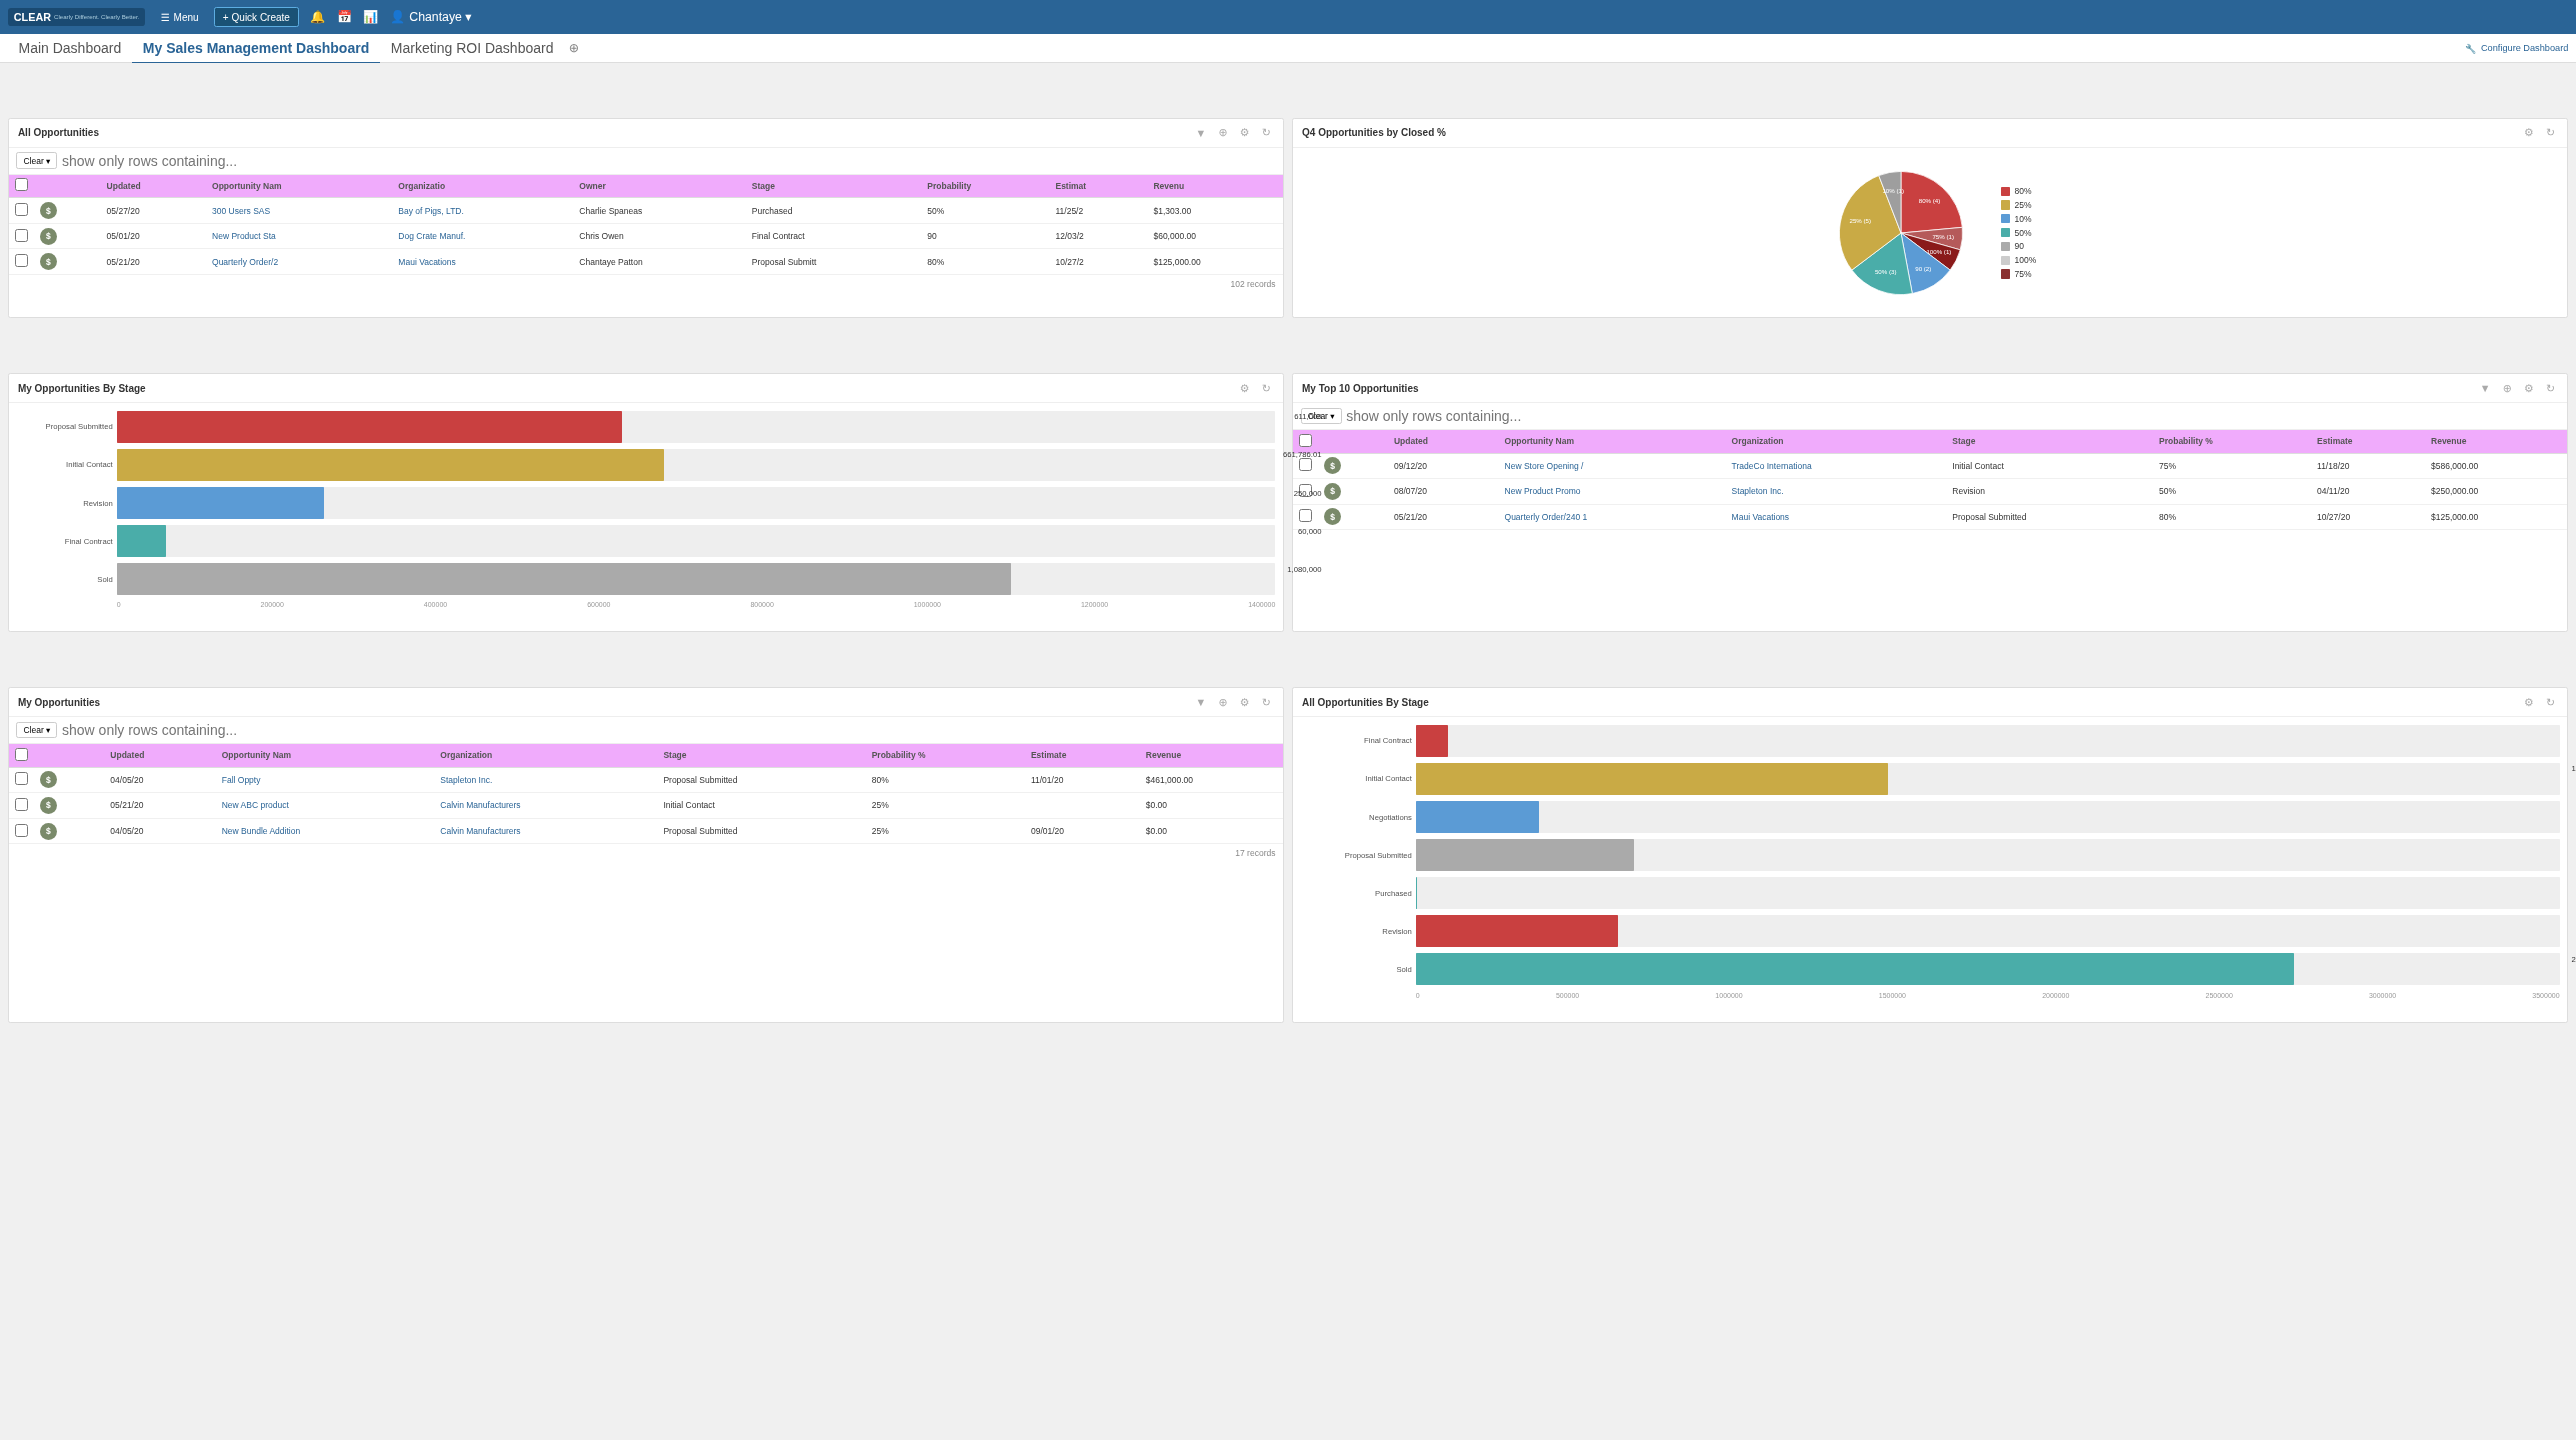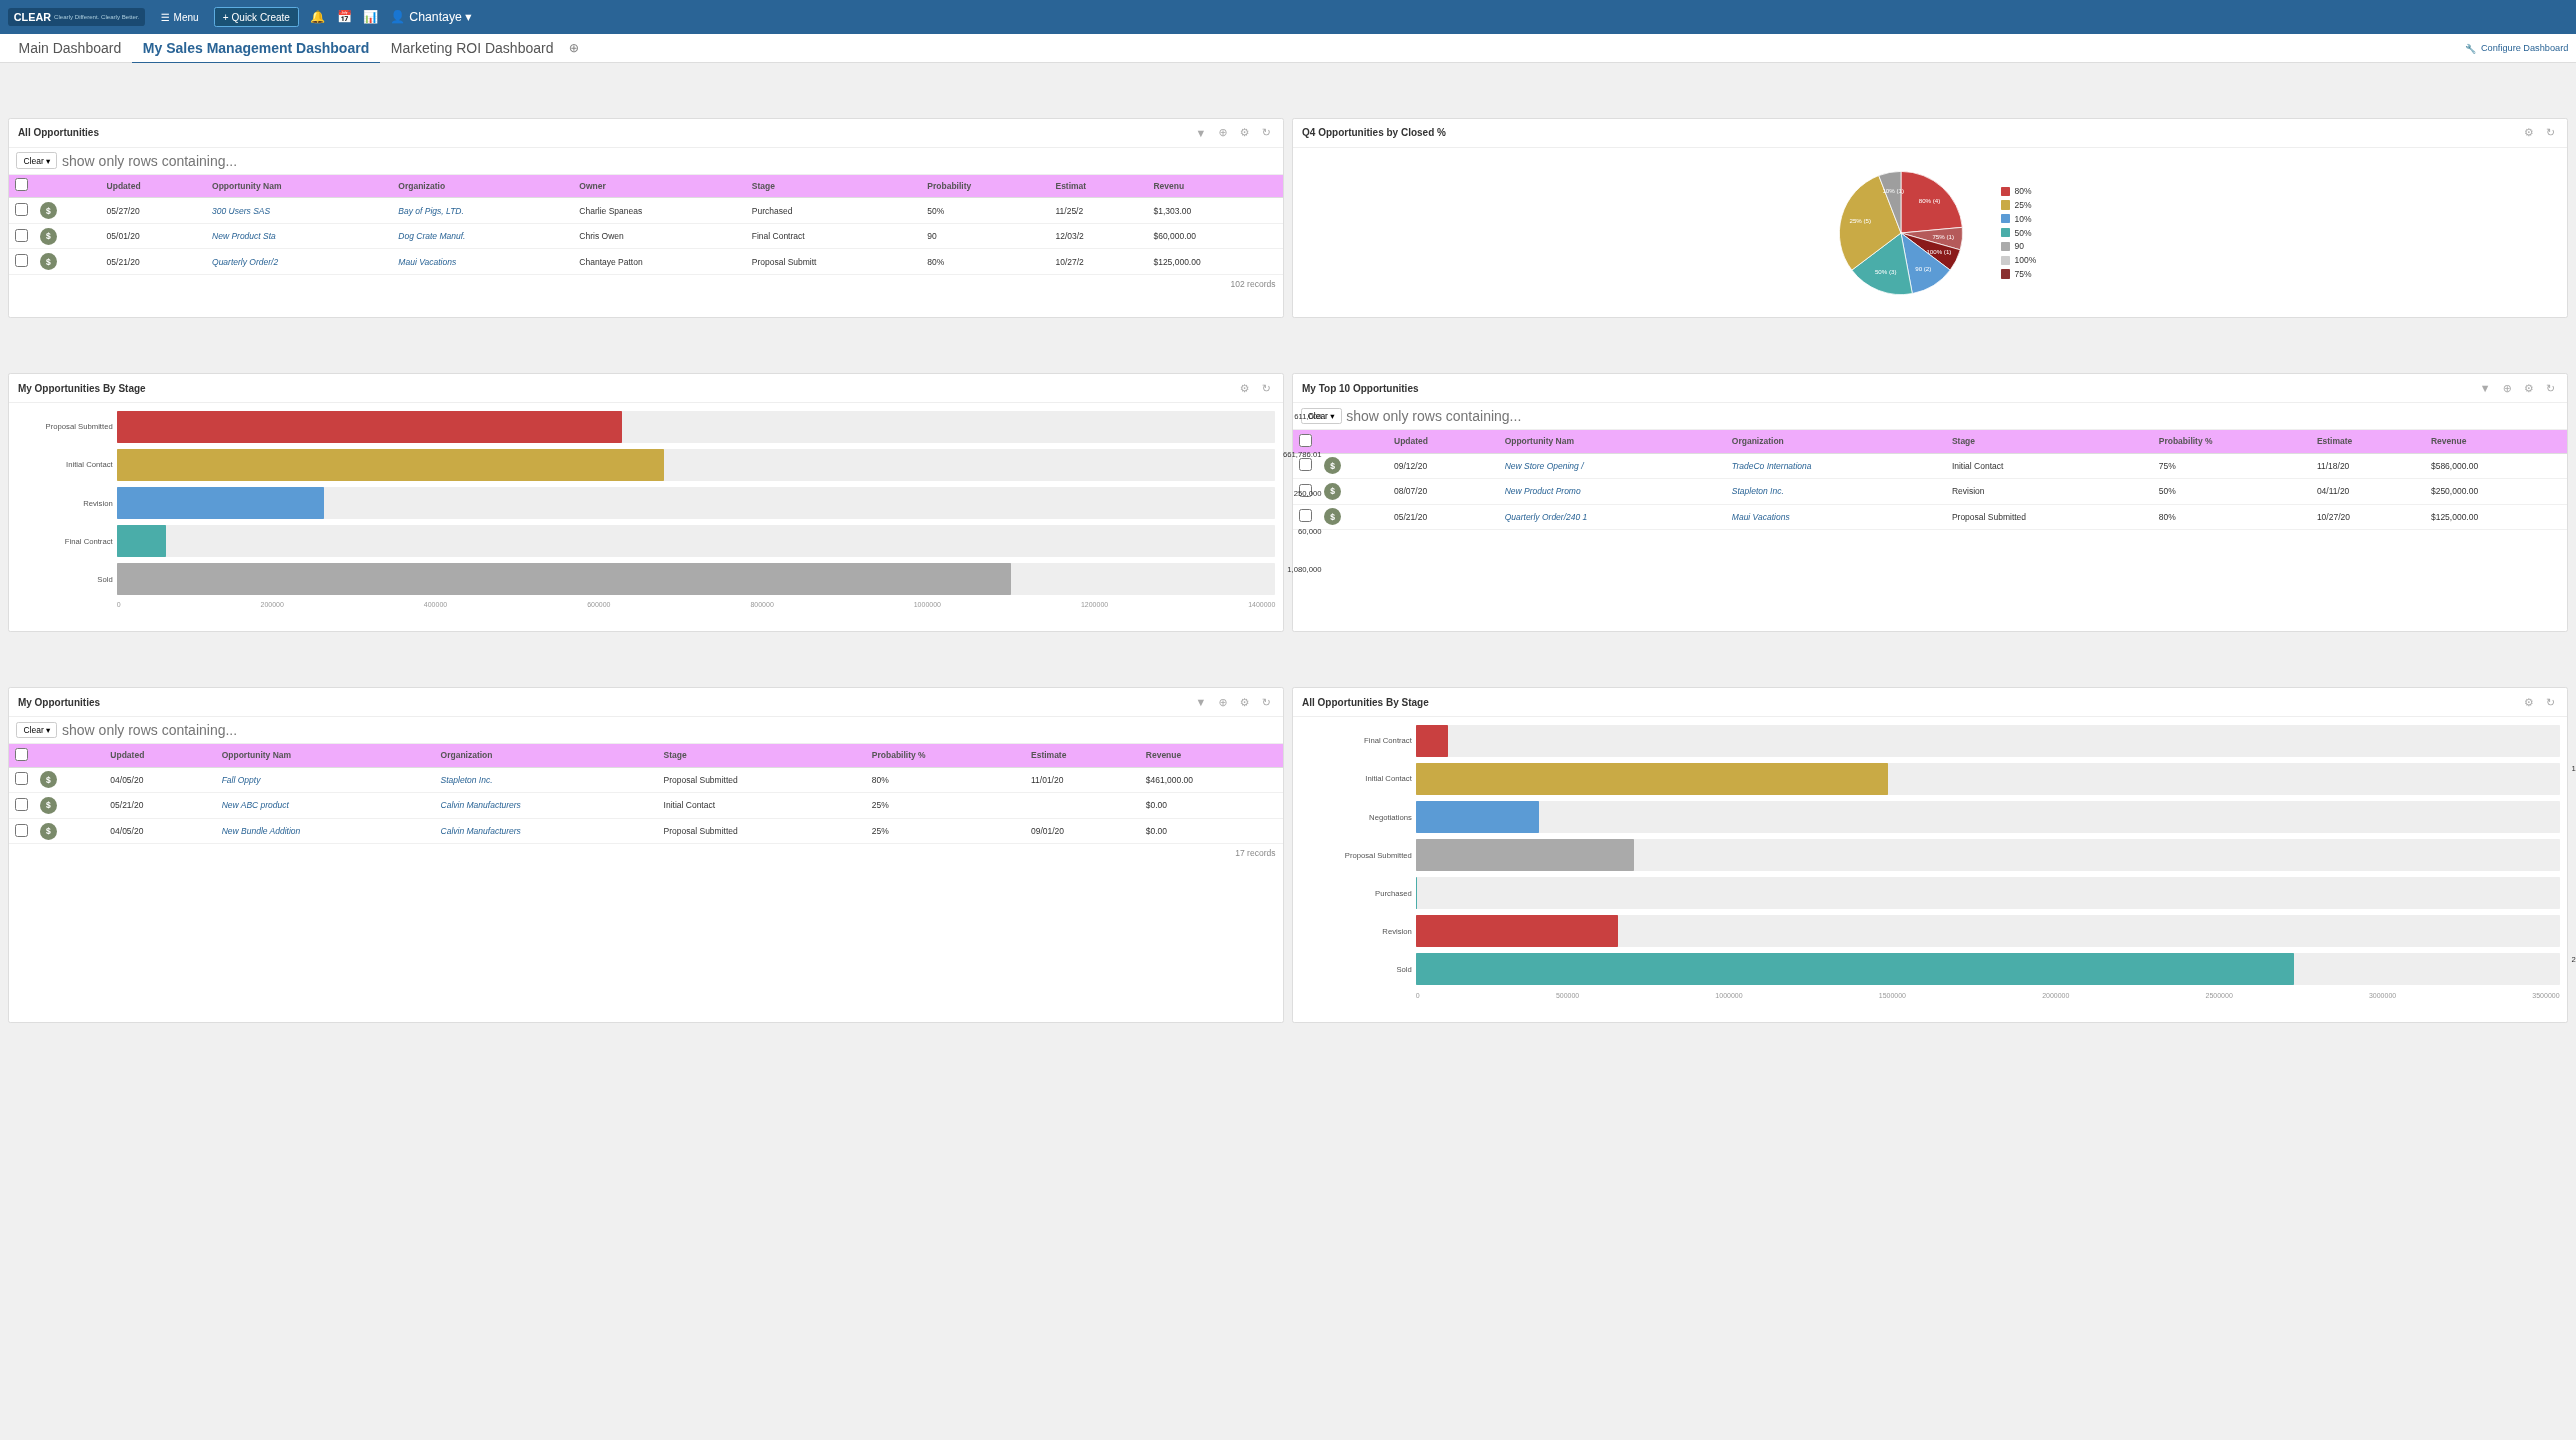--- a/index.html
+++ b/index.html
@@ -176,21 +176,21 @@
       font-size: 8.5px;
       color: #555;
       white-space: nowrap;
     }
     .data-table td {
       padding: 3.8px 6.1px;
       border-bottom: 0.8px solid #f0f0f0;
       font-size: 8.5px;
       white-space: nowrap;
     }
-    .link-text { color: #2a6496; cursor: pointer; text-decoration: none; font-style: italic; }
+    .link-text { color: #2a6496; cursor: pointer; text-decoration: none; }
     .avatar-circle {
       width: 17px; height: 17px;
       border-radius: 50%;
       background: #7a8a6a;
       display: flex; align-items: center; justify-content: center;
       color: white; font-size: 8.5px; font-weight: bold;
     }
     .records-count {
       text-align: right;
       font-size: 8.5px;

